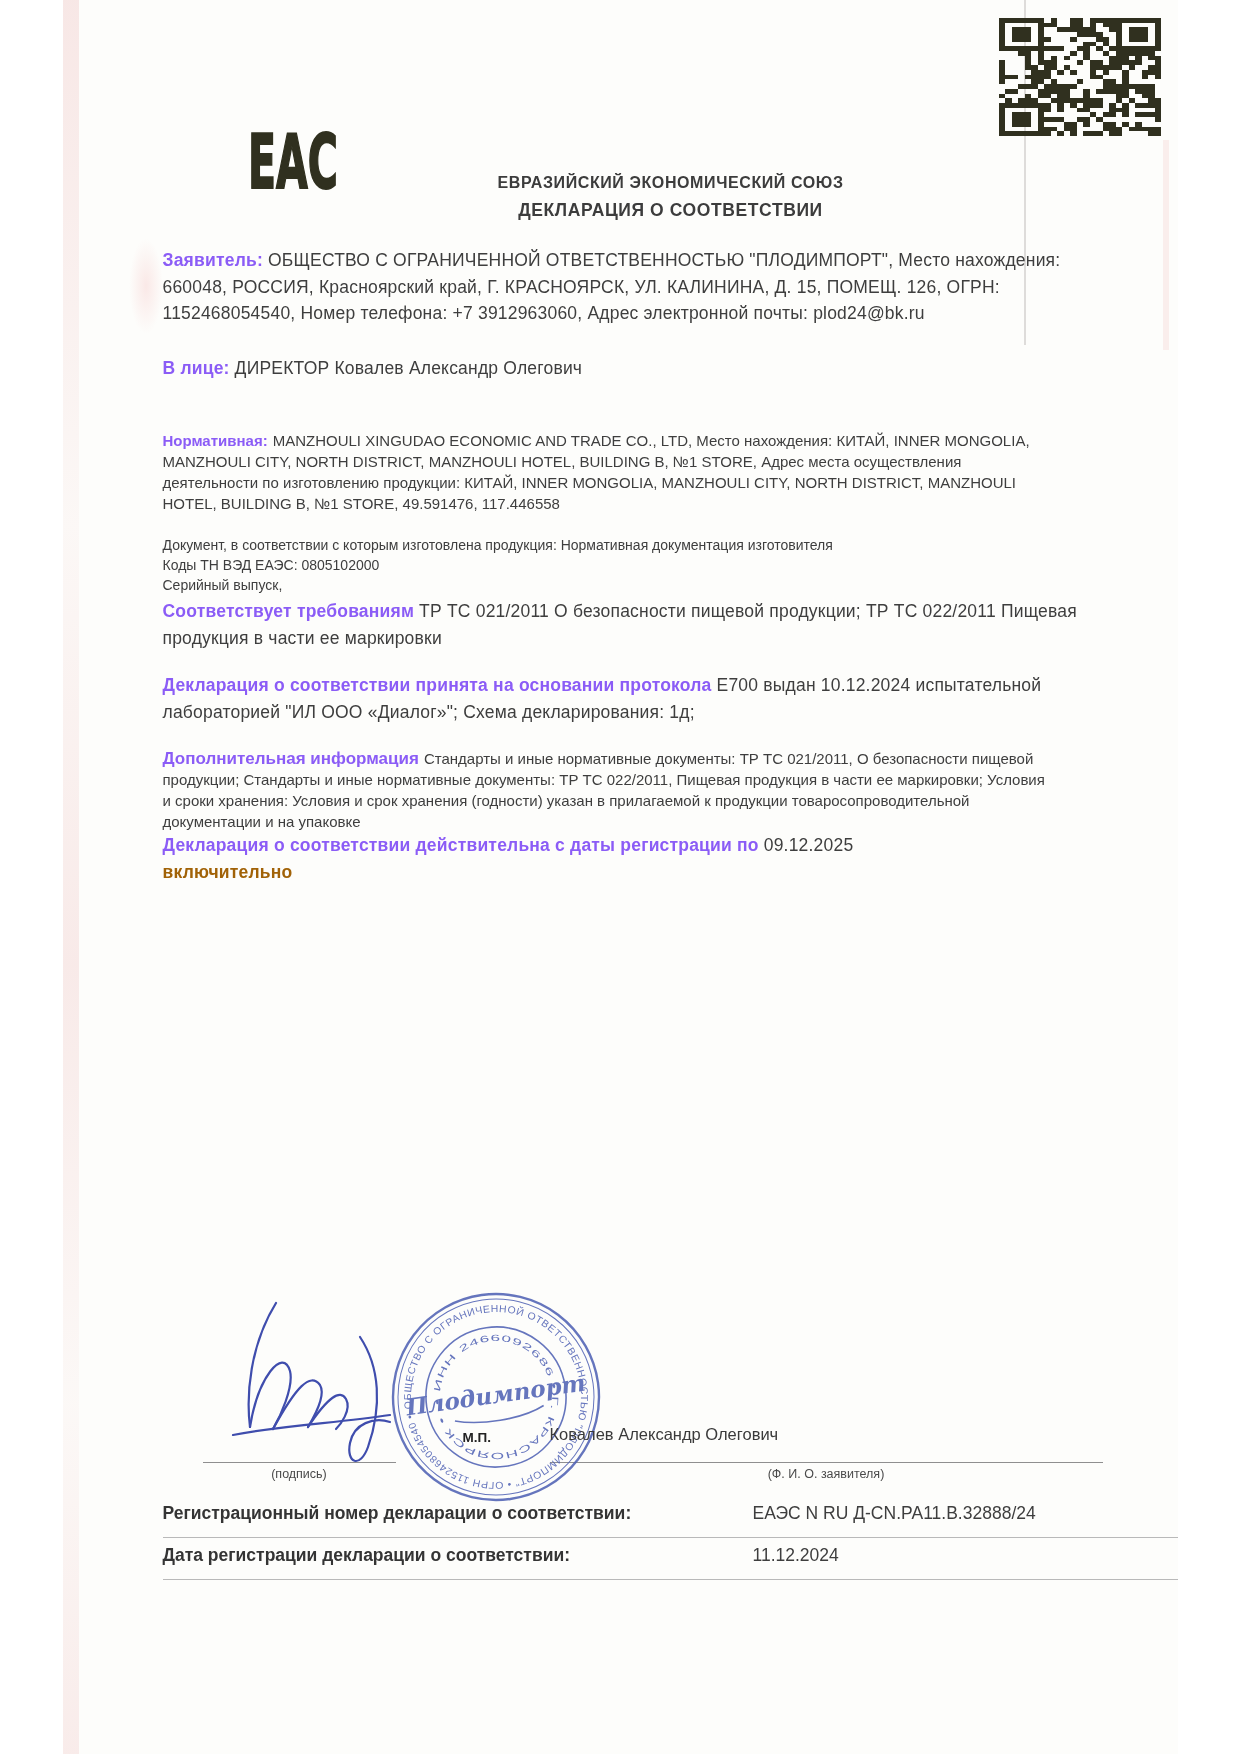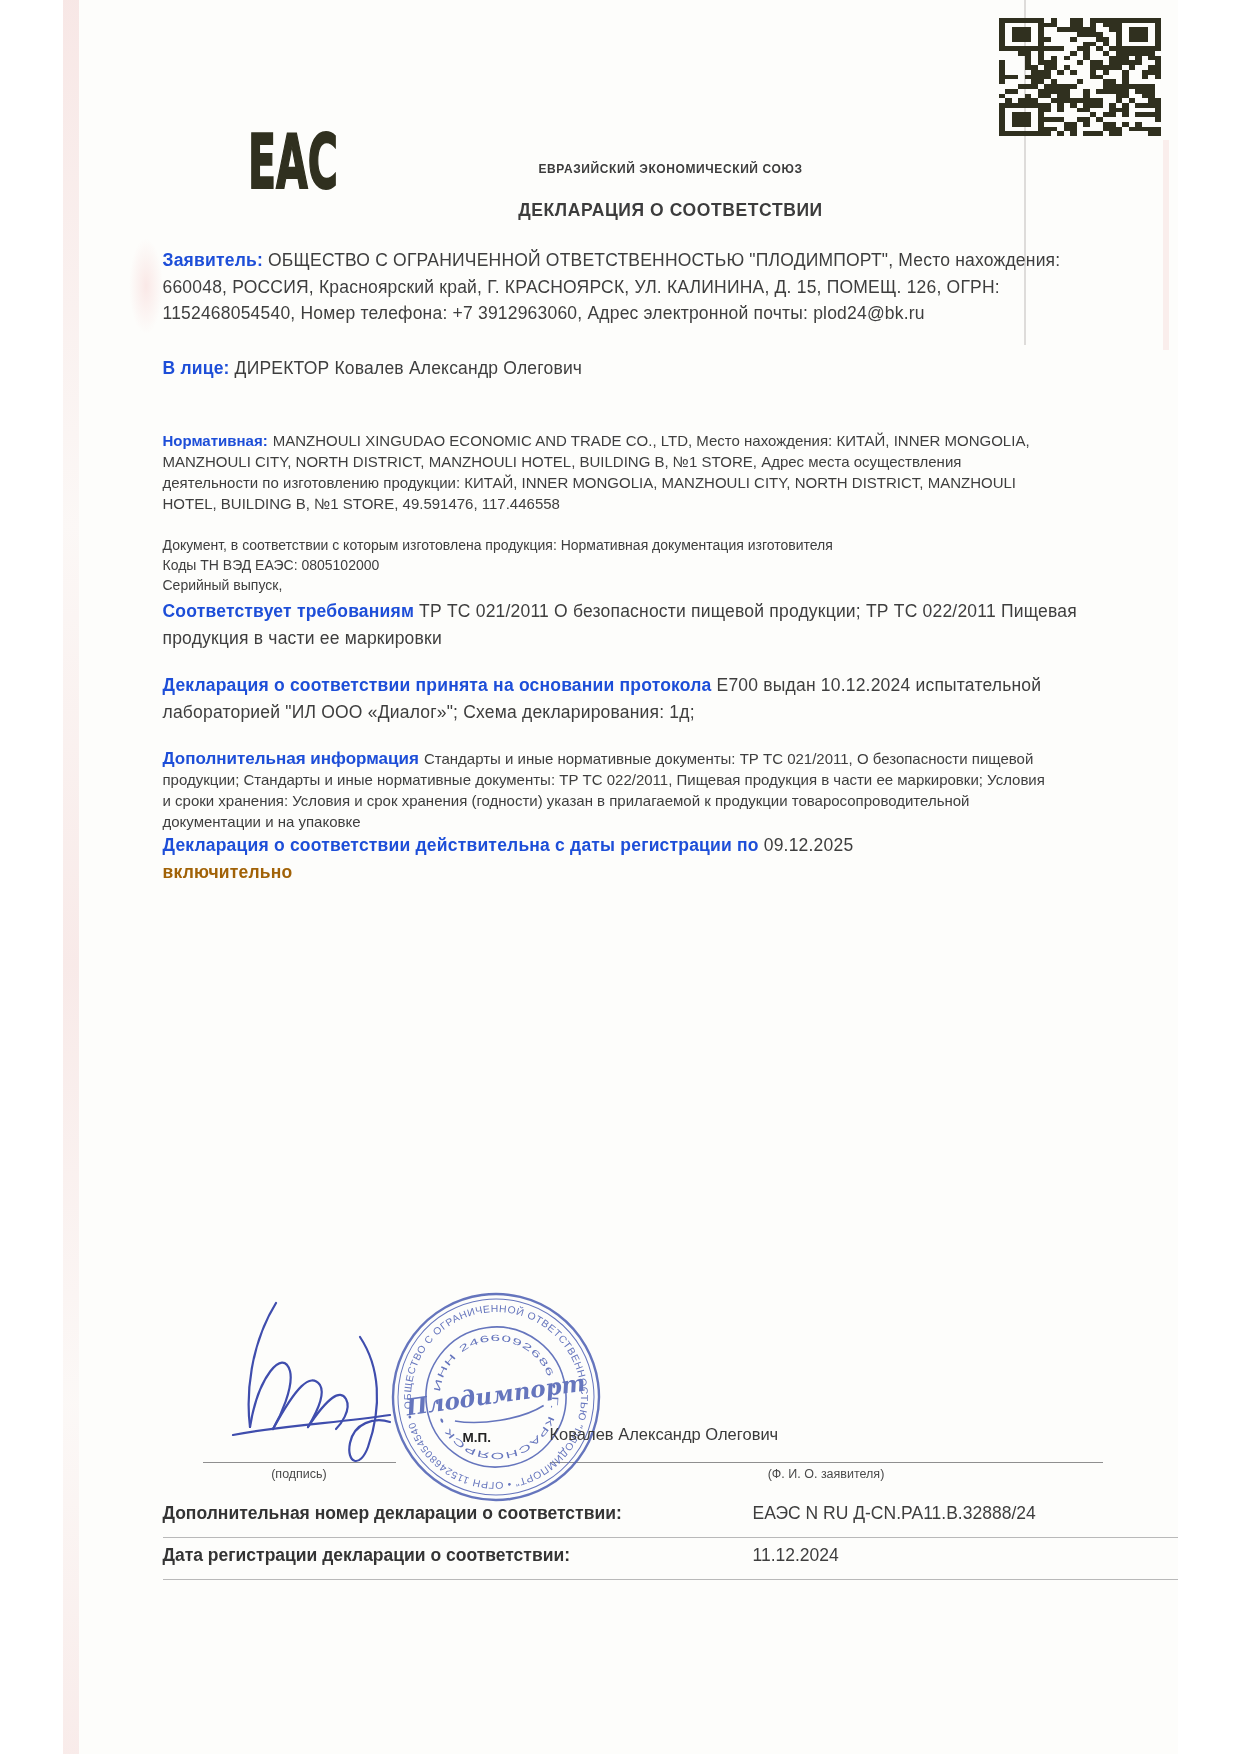--- a/index.html
+++ b/index.html
@@ -10,21 +10,21 @@
     background:#fdfdfb; overflow:hidden;
     font-family:"Liberation Sans","DejaVu Sans",sans-serif;
     color:#3e3e3e;
   }
   .abs { position:absolute; }
   .para { position:absolute; left:100px; width:944px; }
   .w-n  { width:892px; }
   .t-lg { font-size:17.5px; line-height:26.5px; letter-spacing:0.2px; }
   .t-md { font-size:15px;   line-height:21px; }
   .t-sm { font-size:14px;   line-height:19.5px; }
-  .lbl  { font-weight:bold; color:#1d4ed8; margin-right:5px; }
+  .lbl  { font-weight:bold; color:#8b5cf6; margin-right:5px; }
   .bold { font-weight:bold; color:#a16207; }
   .block{ display:block; }
   .titles { position:absolute; left:100px; width:1016px; text-align:center;
             font-weight:bold; color:#3c3c3c; letter-spacing:0.6px; }
   .caption { position:absolute; font-size:12.5px; color:#4a4a4a; text-align:center; }
   .hline { position:absolute; height:0; border-top:1px solid #8f8f8f; }
   .hline.light { border-top-color:#b9b9b9; }
   .artifact { position:absolute; pointer-events:none; }
   .qr { shape-rendering:crispEdges; fill:var(--mark,#30301f); }
   .regrow-label { position:absolute; left:100px; font-weight:bold; color:#343434;
@@ -388,21 +388,21 @@
       <rect x="18" y="24" width="1" height="1"></rect>
       <rect x="23" y="24" width="1" height="1"></rect>
       <rect x="24" y="24" width="1" height="1"></rect>
     </svg>
 
   <svg class="abs" style="left:182px;top:126px" width="96" height="70" viewBox="0 0 96 70">
     <text x="48" y="62" text-anchor="middle" textLength="90" lengthAdjust="spacingAndGlyphs" style="font-family:'DejaVu Sans',sans-serif;font-weight:bold;font-size:74px;
                  fill:var(--mark,#30301f);stroke:var(--mark,#30301f);stroke-width:2px;">ЕАС</text>
   </svg>
 
-  <div class="titles" style="top:162px;font-size:12px">ЕВРАЗИЙСКИЙ ЭКОНОМИЧЕСКИЙ СОЮЗ</div>
+  <div class="titles" style="top:174px;font-size:16px">ЕВРАЗИЙСКИЙ ЭКОНОМИЧЕСКИЙ СОЮЗ</div>
   <div class="titles" style="top:200px;font-size:17.5px">ДЕКЛАРАЦИЯ О СООТВЕТСТВИИ</div>
 
   <p class="para t-lg" style="top:247px">
     <span class="lbl">Заявитель:</span><span>ОБЩЕСТВО С ОГРАНИЧЕННОЙ ОТВЕТСТВЕННОСТЬЮ "ПЛОДИМПОРТ", Место нахождения: 660048, РОССИЯ, Красноярский край, Г. КРАСНОЯРСК, УЛ. КАЛИНИНА, Д. 15, ПОМЕЩ. 126, ОГРН: 1152468054540, Номер телефона: +7 3912963060, Адрес электронной почты: plod24@bk.ru</span>
   </p>
 
   <p class="para t-lg" style="top:355px">
     <span class="lbl">В лице:</span><span>ДИРЕКТОР Ковалев Александр Олегович</span>
   </p>
 
@@ -466,21 +466,21 @@
   </svg>
 
   <div class="abs" style="left:487px;top:1425px;font-size:16.5px;color:#3a3a3a;z-index:3">Ковалев Александр Олегович</div>
 
   <div class="hline" style="left:140px;top:1462px;width:193px"></div>
   <div class="caption" style="left:140px;top:1467px;width:193px">(подпись)</div>
 
   <div class="hline" style="left:487px;top:1462px;width:553px"></div>
   <div class="caption" style="left:487px;top:1467px;width:553px">(Ф. И. О. заявителя)</div>
 
-  <div class="regrow-label" style="top:1503px">Дополнительная номер декларации о соответствии:</div>
+  <div class="regrow-label" style="top:1503px">Регистрационный номер декларации о соответствии:</div>
   <div class="regrow-value" style="top:1503px">ЕАЭС N RU Д-CN.РА11.В.32888/24</div>
   <div class="hline light" style="left:100px;top:1537px;width:1040px"></div>
 
   <div class="regrow-label" style="top:1545px">Дата регистрации декларации о соответствии:</div>
   <div class="regrow-value" style="top:1545px">11.12.2024</div>
   <div class="hline light" style="left:100px;top:1579px;width:1040px"></div>
 
 </div>
 
 </body></html>

